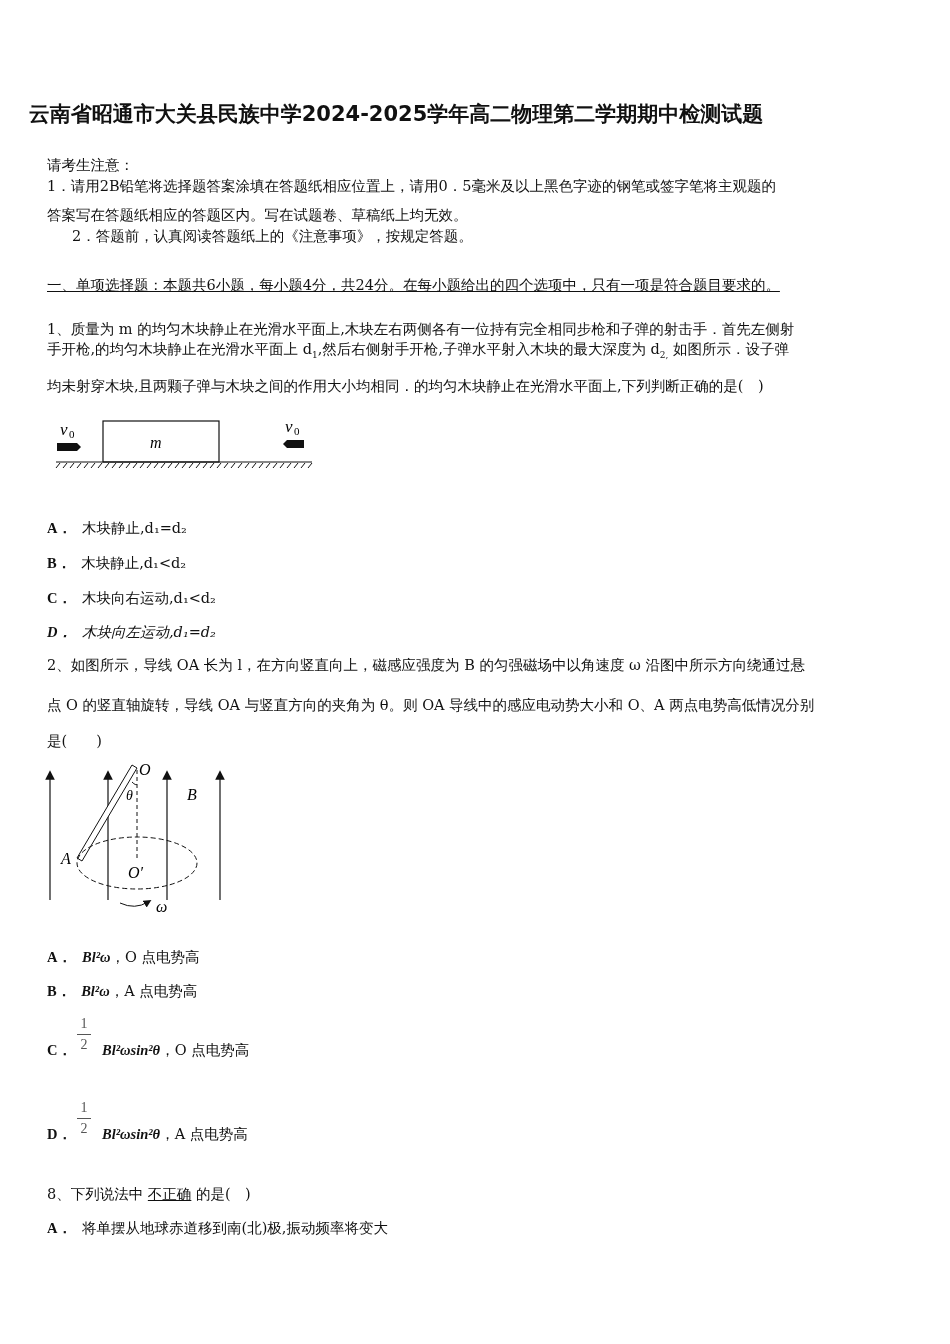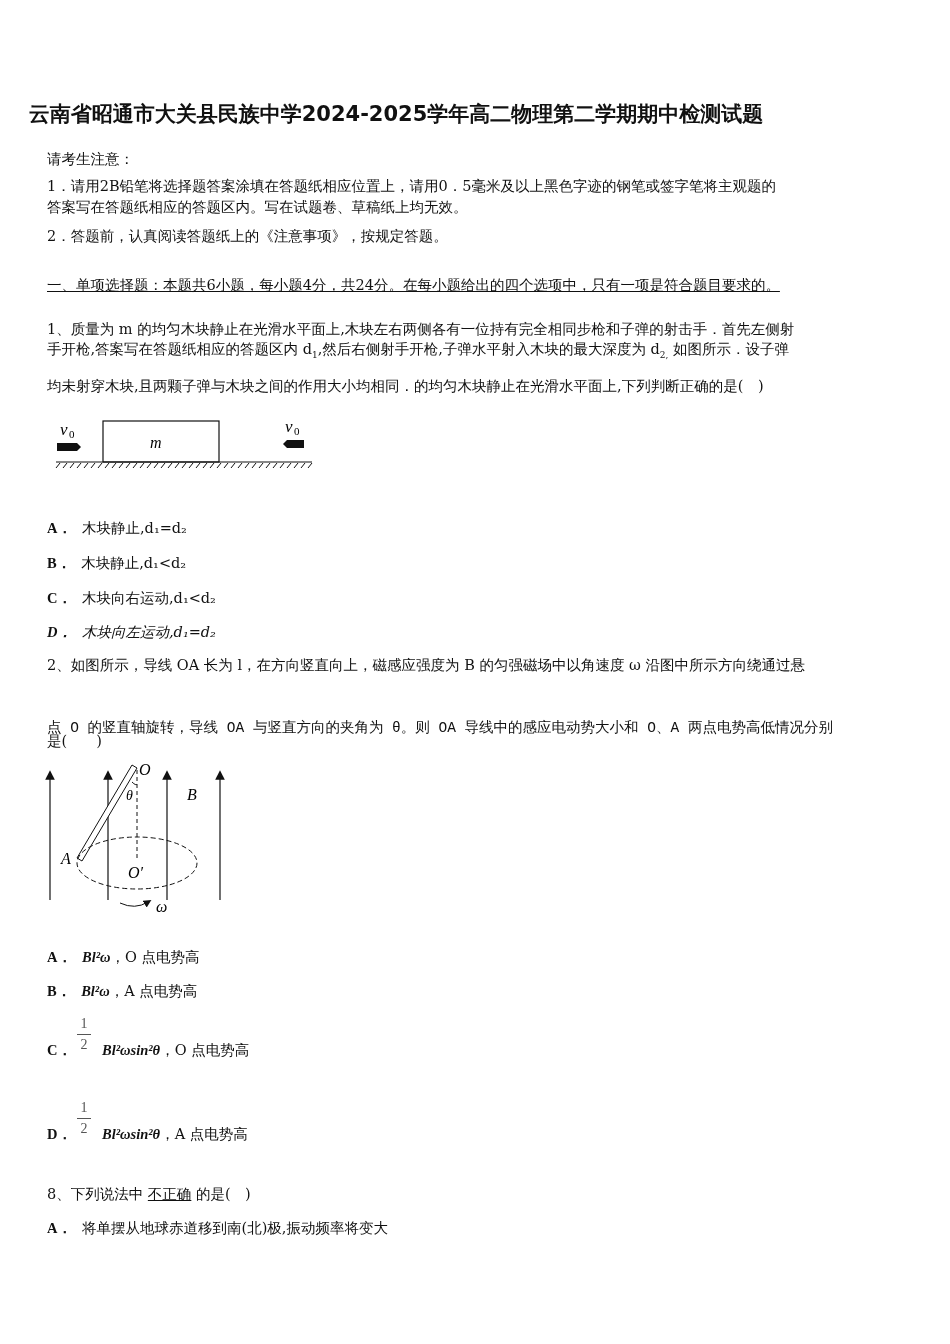--- a/index.html
+++ b/index.html
@@ -19,30 +19,30 @@
   .frac .bar { display: block; height: 1px; background: #555; margin: 2px 0; }
   .frac .den { display: block; }
   .u { text-decoration: underline; margin-top: 44px; }
   svg { position: absolute; }
 </style>
 </head>
 <body>
 
 <div class="abs title">云南省昭通市大关县民族中学2024-2025学年高二物理第二学期期中检测试题</div>
 
-<div class="abs line" style="top:150px;text-align:center;">请考生注意：</div>
+<div class="abs line" style="top:156px;text-align:center;">请考生注意：</div>
 <div class="abs line" style="top:177px;">1．请用2B铅笔将选择题答案涂填在答题纸相应位置上，请用0．5毫米及以上黑色字迹的钢笔或签字笔将主观题的</div>
-<div class="abs line" style="top:198px;">答案写在答题纸相应的答题区内。写在试题卷、草稿纸上均无效。</div>
-<div class="abs line" style="top:227px;">2．答题前，认真阅读答题纸上的《注意事项》，按规定答题。</div>
+<div class="abs line" style="top:206px;">答案写在答题纸相应的答题区内。写在试题卷、草稿纸上均无效。</div>
+<div class="abs line" style="top:227px;margin-left:25px;">2．答题前，认真阅读答题纸上的《注意事项》，按规定答题。</div>
 
 <div class="abs line" style="top:276px;text-decoration:underline;">一、单项选择题：本题共6小题，每小题4分，共24分。在每小题给出的四个选项中，只有一项是符合题目要求的。</div>
 
 <div class="abs line" style="top:302px;margin-top:18px;">1、质量为 m 的均匀木块静止在光滑水平面上,木块左右两侧各有一位持有完全相同步枪和子弹的射击手．首先左侧射</div>
 <div class="abs line" style="top:340px;">
-  <span>手开枪,答案写在答题纸相应的答题区内 d</span><sub>1</sub><span>,然后右侧射手开枪,子弹水平射入木块的最大深度为 d</span><sub>2,</sub><span> 如图所示．设子弹</span>
+  <span>手开枪,的均匀木块静止在光滑水平面上 d</span><sub>1</sub><span>,然后右侧射手开枪,子弹水平射入木块的最大深度为 d</span><sub>2,</sub><span> 如图所示．设子弹</span>
 </div>
 <div class="abs line" style="top:377px;">均未射穿木块,且两颗子弹与木块之间的作用大小均相同．的均匀木块静止在光滑水平面上,下列判断正确的是(　)</div>
 
 <svg style="left:52px; top:415px;" width="265" height="55" viewBox="0 0 265 55">
   <text x="8" y="20" font-family="Liberation Serif, serif" font-style="italic" font-size="17">v</text>
   <text x="17" y="23" font-family="Liberation Serif, serif" font-size="11">0</text>
   <path d="M5 28 H25 L29 32 L25 36 H5 Z" fill="#111"></path>
   <rect x="51" y="6" width="116" height="41" fill="none" stroke="#111" stroke-width="1.2"></rect>
   <text x="98" y="33" font-family="Liberation Serif, serif" font-style="italic" font-size="16">m</text>
   <text x="233" y="17" font-family="Liberation Serif, serif" font-style="italic" font-size="17">v</text>
@@ -89,21 +89,21 @@
     <line x1="260" y1="48" x2="256" y2="53"></line>
   </g>
 </svg>
 
 <div class="abs opt" style="top:519px;"><span class="lab">A．</span><span class="txt">木块静止,d₁=d₂</span></div>
 <div class="abs opt" style="top:554px;"><span class="lab">B．</span><span class="txt">木块静止,d₁&lt;d₂</span></div>
 <div class="abs opt" style="top:589px;"><span class="lab">C．</span><span class="txt">木块向右运动,d₁&lt;d₂</span></div>
 <div class="abs opt" style="top:623px;font-style:italic;"><span class="lab">D．</span><span class="txt">木块向左运动,d₁=d₂</span></div>
 
 <div class="abs line" style="top:656px;">2、如图所示，导线 OA 长为 l，在方向竖直向上，磁感应强度为 B 的匀强磁场中以角速度 ω 沿图中所示方向绕通过悬</div>
-<div class="abs line" style="top:718px;font-family:Liberation Mono, monospace;">点 O 的竖直轴旋转，导线 OA 与竖直方向的夹角为 θ。则 OA 导线中的感应电动势大小和 O、A 两点电势高低情况分别</div>
+<div class="abs line" style="top:696px;">点 O 的竖直轴旋转，导线 OA 与竖直方向的夹角为 θ。则 OA 导线中的感应电动势大小和 O、A 两点电势高低情况分别</div>
 <div class="abs line" style="top:732px;">是(　　)</div>
 
 <svg style="left:40px; top:760px;" width="200" height="160" viewBox="0 0 200 160">
   <defs>
     <marker id="ah" markerWidth="8" markerHeight="8" refX="4" refY="4" orient="auto">
       <path d="M0 0 L8 4 L0 8 Z" fill="#111"></path>
     </marker>
   </defs>
   <g stroke="#111" stroke-width="1.2">
     <line x1="10" y1="140" x2="10" y2="15" marker-end="url(#ah)"></line>

